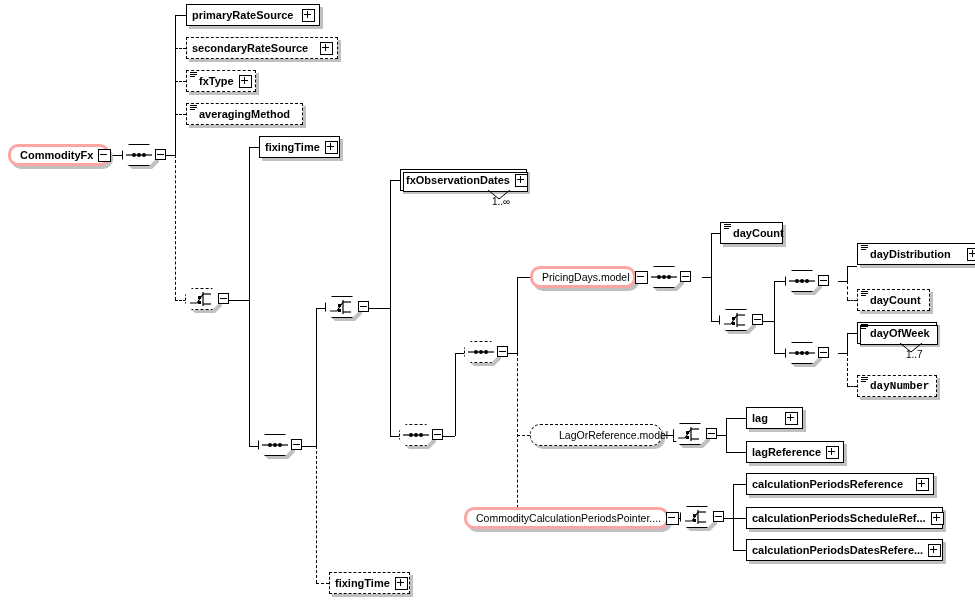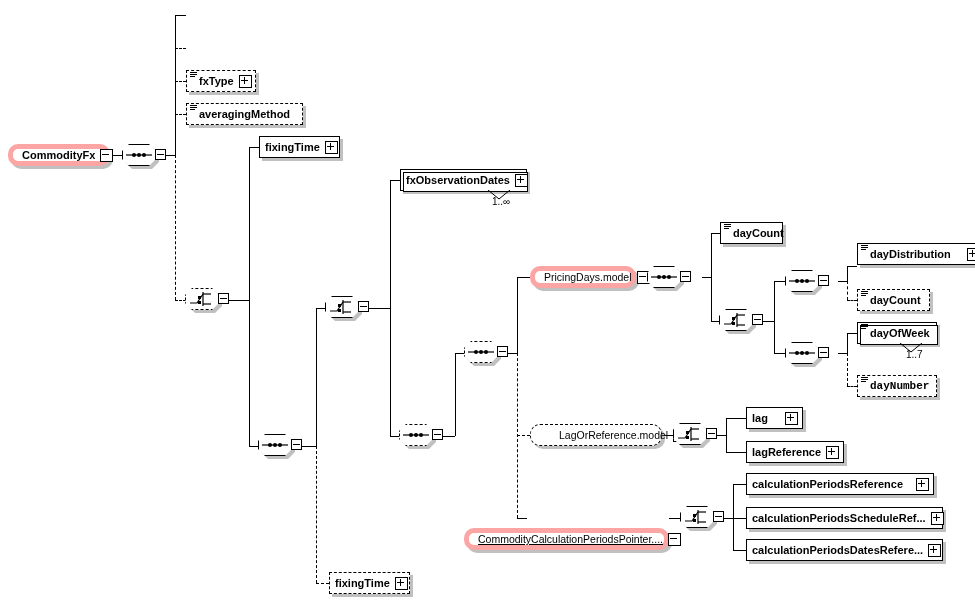--- a/index.html
+++ b/index.html
@@ -44,21 +44,21 @@
   .exp{
     width:11px;height:11px;border:1px solid #000;background:#fff;
     position:relative;flex:0 0 auto;margin-left:5px;
   }
   .exp::before{content:"";position:absolute;left:1px;top:4px;width:7px;height:1px;background:#000;}
   .exp.plus::after{content:"";position:absolute;left:4px;top:1px;width:1px;height:7px;background:#000;}
 
   
   .gbox{
     position:absolute;box-sizing:border-box;height:22px;
-    background:#fff;border:5px solid #fca5a5;border-radius:10px;
+    background:#fff;border:3px solid #fca5a5;border-radius:10px;
     display:flex;align-items:center;padding:0 3px 0 9px;
     font-size:10.5px;color:#000;white-space:nowrap;
     box-shadow:3px 3px 0 0 #c0c0c0;z-index:5;
   }
   .gbox.opt{border:1px dashed #000;}
 
   
   .comp{
     position:absolute;width:44px;height:24px;z-index:6;
   }
@@ -188,21 +188,29 @@
     <div class="oct"></div>
     <svg class="glyph" viewBox="0 0 34 22">
       <line x1="4" y1="11" x2="30" y2="11" stroke="#000" stroke-width="1.2"></line>
       <circle cx="12" cy="11" r="2" fill="#000"></circle>
       <circle cx="17" cy="11" r="2" fill="#000"></circle>
       <circle cx="22" cy="11" r="2" fill="#000"></circle>
     </svg>
     <div class="cexp"></div>
   </div>
 
-
+  <div class="ebox" style="left:186px;top:4px;width:134px;">
+    <span class="lbl">primaryRateSource</span>
+    <span class="exp plus"></span>
+  </div>
+
+  <div class="ebox opt" style="left:186px;top:37px;width:152px;">
+    <span class="lbl">secondaryRateSource</span>
+    <span class="exp plus"></span>
+  </div>
 
   <div class="ebox opt type-ind" style="left:186px;top:70px;width:70px;">
     <span class="tpicon">
         <i></i>
         <i></i>
         <i></i>
       </span>
     <span class="lbl">fxType</span>
     <span class="exp plus"></span>
   </div>
@@ -421,21 +429,21 @@
   <div class="ebox" style="left:746px;top:407px;width:57px;">
     <span class="lbl">lag</span>
     <span class="exp plus"></span>
   </div>
 
   <div class="ebox" style="left:746px;top:441px;width:98px;">
     <span class="lbl">lagReference</span>
     <span class="exp plus"></span>
   </div>
 
-  <div class="gbox" style="left:464px;top:528px;width:205px;text-decoration:underline;">
+  <div class="gbox" style="left:464px;top:507px;width:205px;">
     <span style="flex:1 1 auto;">CommodityCalculationPeriodsPointer....</span>
     <span class="exp"></span>
   </div>
 
   <div class="comp" style="left:680px;top:506px;">
     <div class="octshadow"></div>
     <div class="oct"></div>
     <svg class="glyph" viewBox="0 0 34 22">
       <path d="M5 15 L12 15 L18 6" stroke="#000" stroke-width="1.2" fill="none"></path>
       <line x1="18" y1="4" x2="18" y2="18" stroke="#000" stroke-width="1.2"></line>

